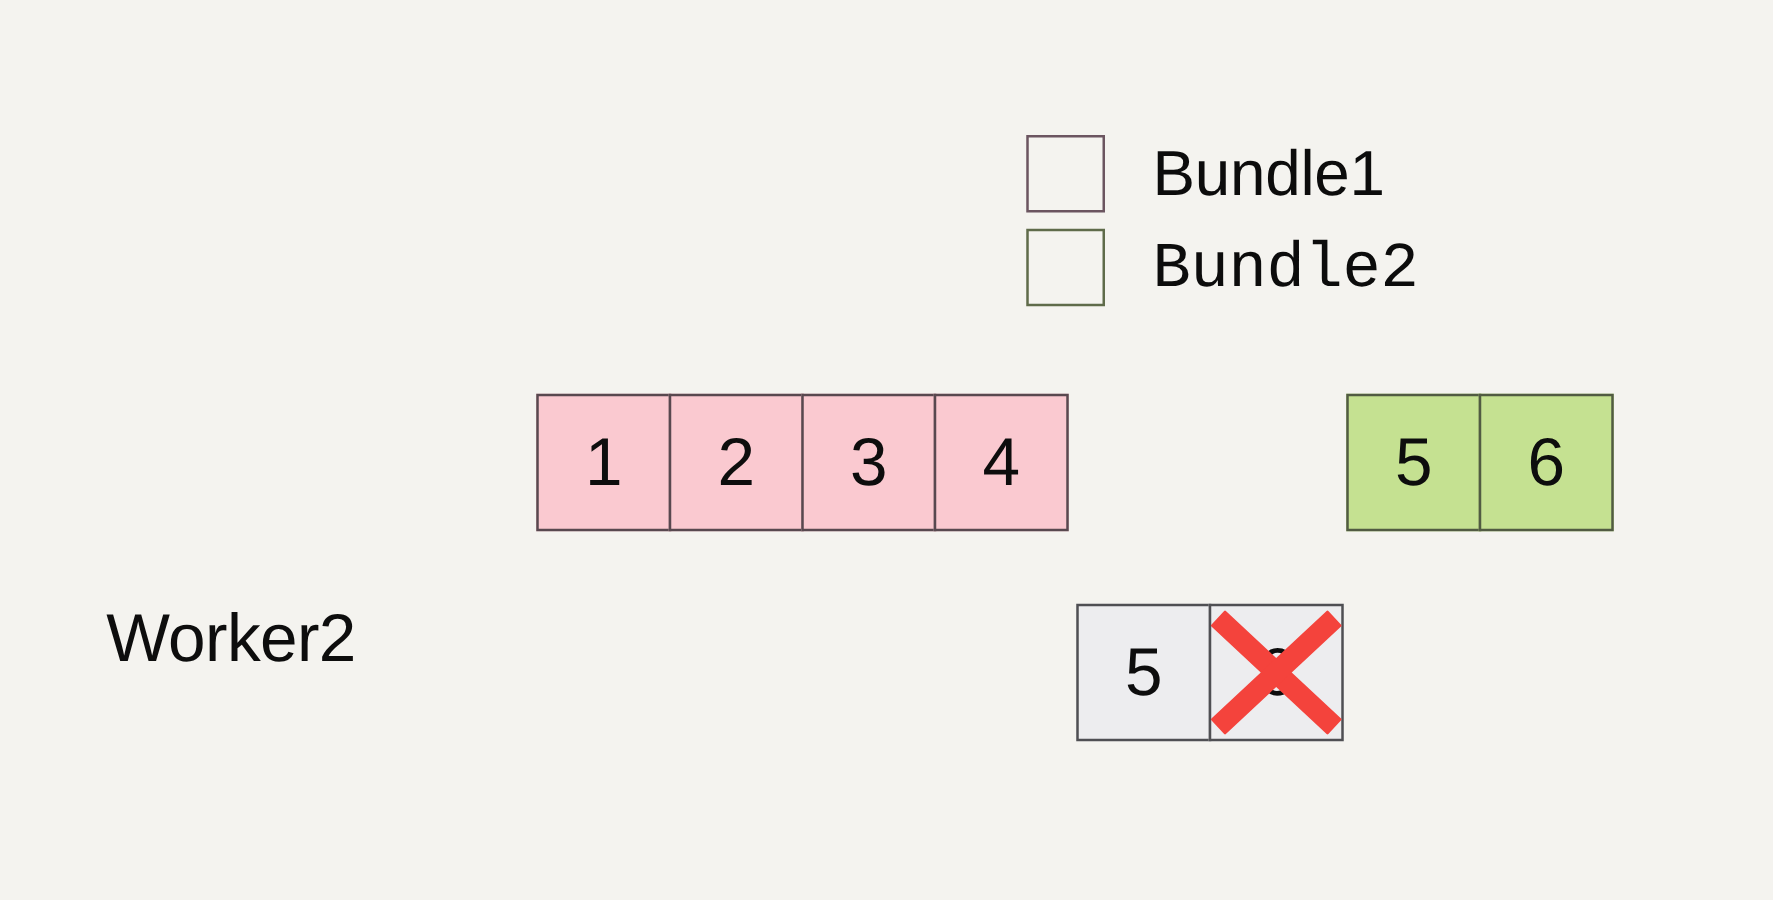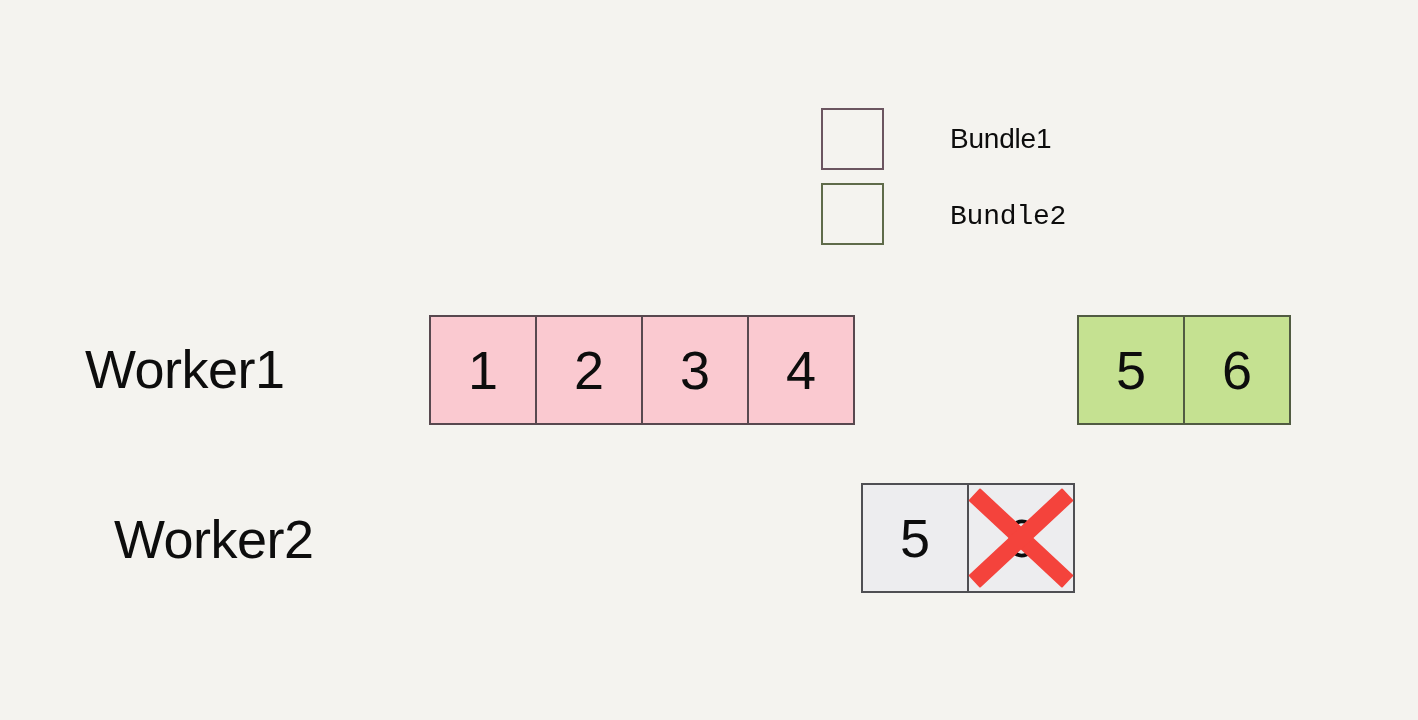--- a/index.html
+++ b/index.html
@@ -41,42 +41,41 @@
   .legend-row.r2 .legend-swatch {
     border-color: #5F6B4A;
   }
   .legend-label {
     position: absolute;
     left: 101px;
     top: -1px;
     height: 63px;
     display: flex;
     align-items: center;
-    font-size: 28px;
+    font-size: 51px;
     color: #0C0C0C;
     white-space: nowrap;
     letter-spacing: -0.2px;
-    margin-left: 28px;
   }
   .legend-row.r2 .legend-label {
     top: 2px;
     font-family: Liberation Mono, monospace;
   }
 
   
   .worker-label {
     position: absolute;
     font-size: 54px;
     color: #0D0D0D;
     white-space: nowrap;
     letter-spacing: -0.5px;
     line-height: 1;
   }
   #worker1-label { left: 85px; top: 342px; }
-  #worker2-label { left: 85px; top: 512px; margin-left: 29px; }
+  #worker2-label { left: 85px; top: 484px; }
 
   .cell-group {
     position: absolute;
     display: flex;
   }
   .cell {
     width: 104px;
     height: 106px;
     border: 2px solid #58484F;
     box-sizing: content-box;
@@ -133,21 +132,20 @@
       <div class="legend-label">Bundle1</div>
     </div>
 
     <div class="legend-row r2">
       <div class="legend-swatch"></div>
       <div class="legend-label">Bundle2</div>
     </div>
 
   </div>
 
-  <div class="worker-label" id="worker1-label">Worker1</div>
 
   <div class="cell-group" id="group-bundle1">
     <div class="cell pink">1</div>
     <div class="cell pink">2</div>
     <div class="cell pink">3</div>
     <div class="cell pink">4</div>
   </div>
 
   <div class="cell-group" id="group-bundle2">
     <div class="cell green">5</div>

